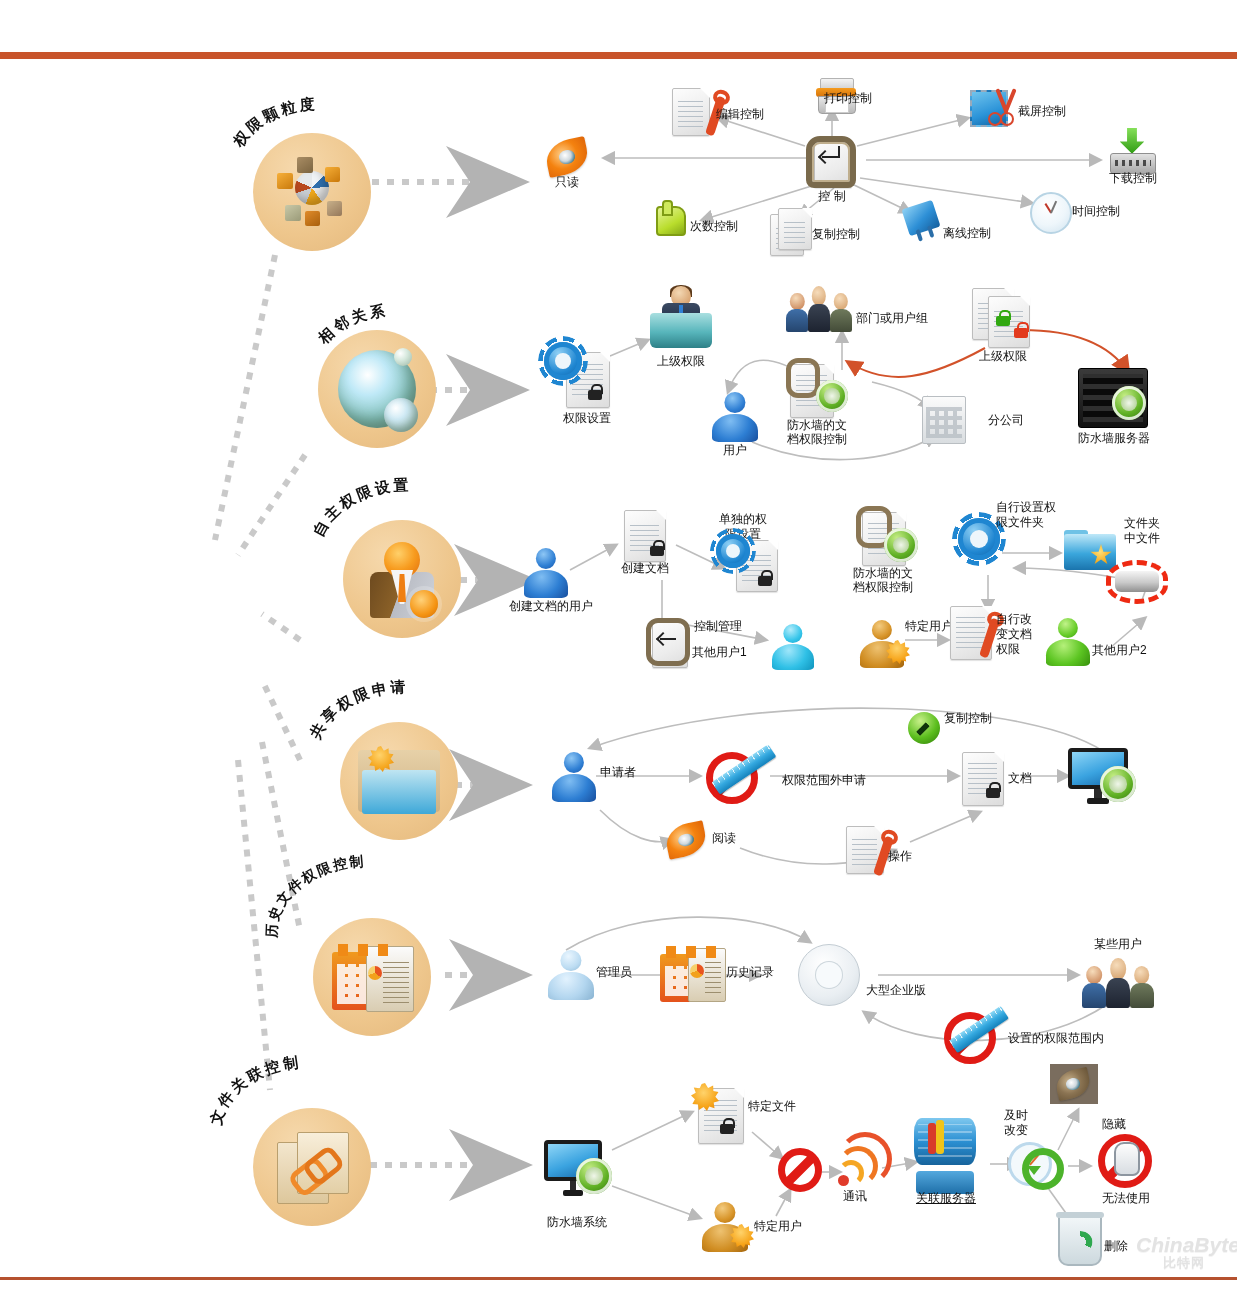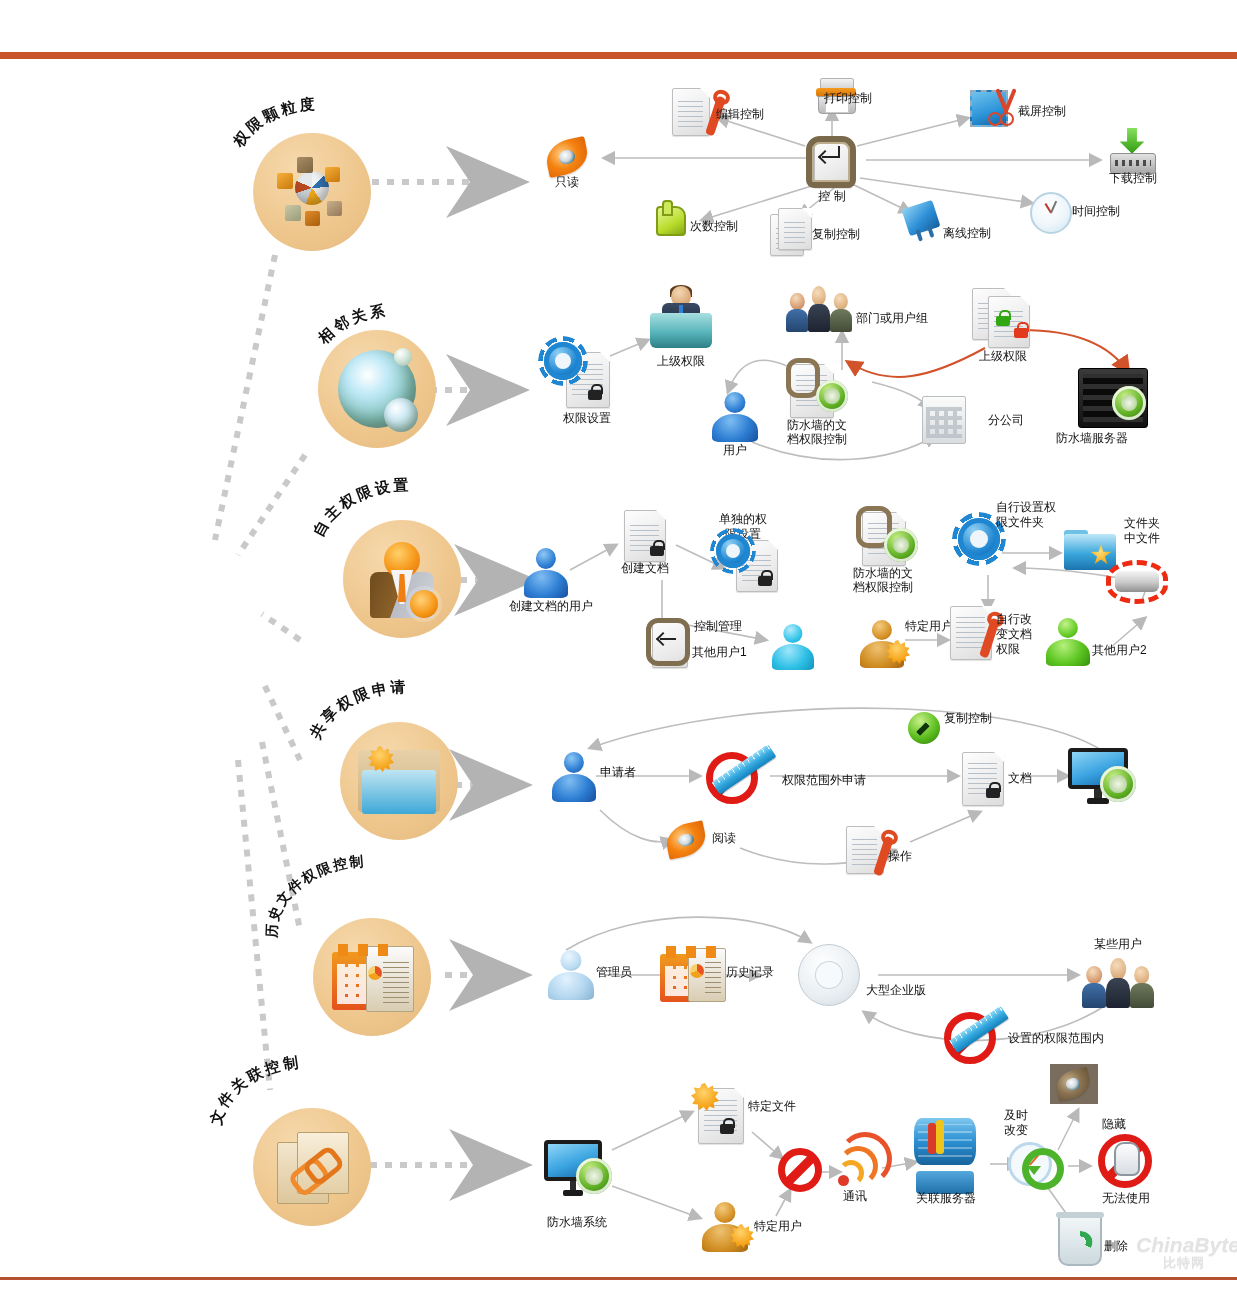--- a/index.html
+++ b/index.html
@@ -734,21 +734,21 @@
         <div class="bdy"></div>
       </div>
     <div class="lock red" style="left:1014px;top:322px;">
         <div class="sh"></div>
         <div class="bdy"></div>
       </div>
     <div class="lbl c" style="left:972px;top:350px;width:62px;">上级权限</div>
 
     <div class="ico i-rack" style="left:1078px;top:368px;width:68px;height:58px;"></div>
     <div class="ico i-shield" style="left:1112px;top:386px;width:34px;height:34px;"></div>
-    <div class="lbl c" style="left:1044px;top:432px;width:84px;text-align:right;">防水墙服务器</div>
+    <div class="lbl c" style="left:1072px;top:432px;width:84px;">防水墙服务器</div>
   </div>
 
   <div>
     <div class="ico i-person p-blue" style="left:524px;top:548px;width:44px;height:50px;">
         <div class="h"></div>
         <div class="b"></div>
       </div>
     <div class="lbl c" style="left:508px;top:600px;width:86px;">创建文档的用户</div>
 
     <div class="ico i-doc" style="left:624px;top:510px;width:40px;height:50px;">
@@ -957,21 +957,21 @@
         <b></b>
     </div>
     <div class="lbl c" style="left:832px;top:1190px;width:46px;">通讯</div>
 
     <div class="ico i-db" style="left:914px;top:1118px;width:62px;height:76px;">
       <div class="c"></div>
         <div class="r"></div>
         <div class="y"></div>
         <div class="base"></div>
     </div>
-    <div class="lbl c" style="left:908px;top:1192px;width:76px;">关联服务器</div>
+    <div class="lbl c" style="left:908px;top:1192px;width:76px;text-decoration:underline;">关联服务器</div>
 
     <div class="ico i-gauge" style="left:1008px;top:1142px;width:44px;height:44px;"></div>
     <div class="ico i-refresh" style="left:1022px;top:1148px;width:42px;height:42px;"></div>
     <div class="lbl" style="left:1004px;top:1108px;line-height:15px">及时
 改变</div>
 
     <div class="ico" style="left:1050px;top:1064px;width:48px;height:40px;background:#7a6d5e;">
       <div class="i-eye dark" style="position:absolute;left:6px;top:6px;width:34px;height:28px;"></div>
     </div>
     <div class="lbl" style="left:1102px;top:1078px;margin-top:40px;">隐藏</div>

